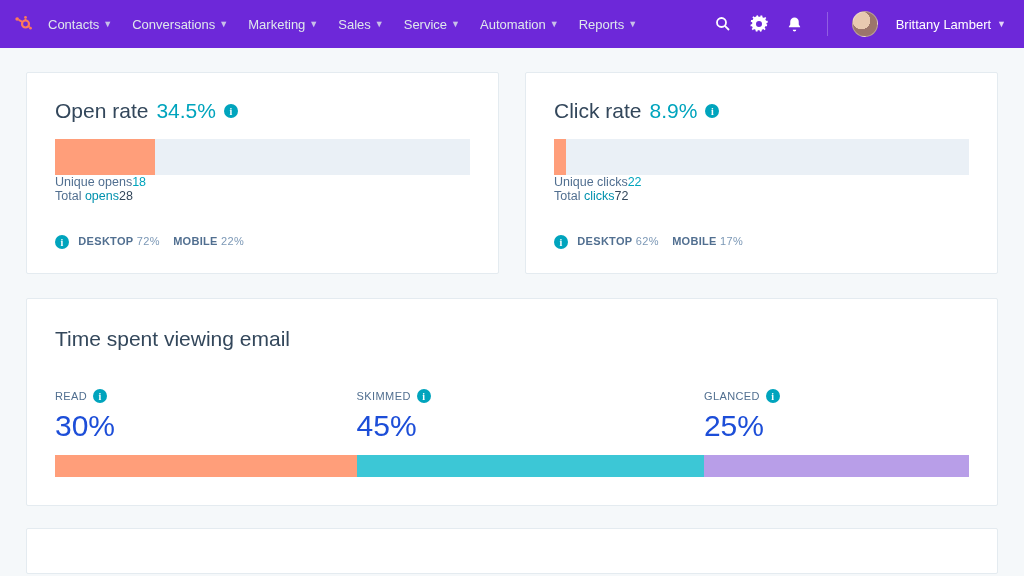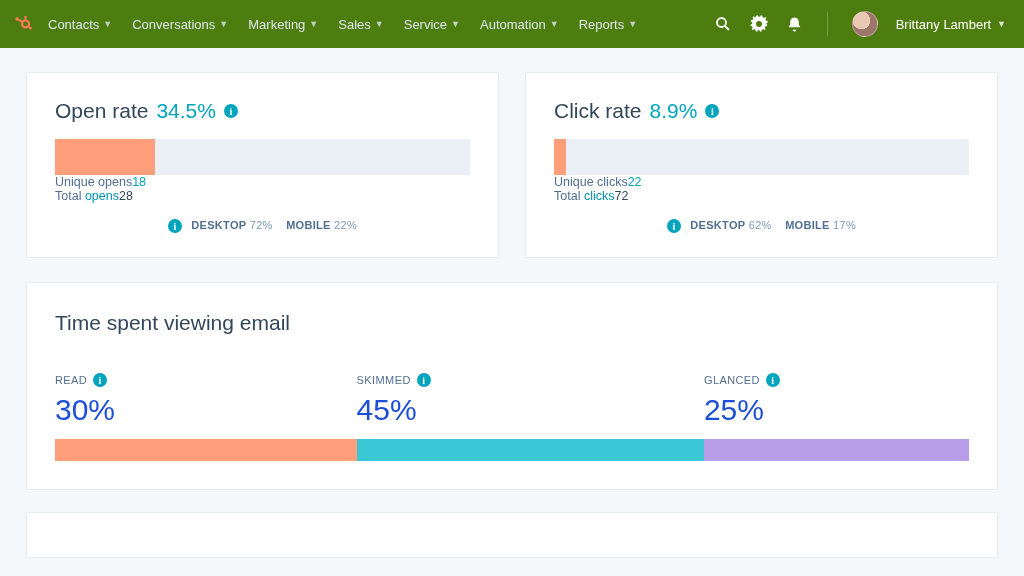--- a/index.html
+++ b/index.html
@@ -7,21 +7,21 @@
     font-family: -apple-system, BlinkMacSystemFont, "Segoe UI", Helvetica, Arial, sans-serif;
     background: #f5f8fa;
     color: #33475b;
     width: 1024px;
     height: 576px;
     overflow: hidden;
   }
   
   .navbar {
     height: 48px;
-    background: #4d7c0f;
+    background: #6d28d9;
     display: flex;
     align-items: center;
     padding: 0 18px 0 12px;
     color: #fff;
   }
   .logo {
     width: 22px; height: 22px;
     display: flex; align-items: center; justify-content: center;
     margin-right: 14px;
   }
@@ -67,21 +67,21 @@
     height: 36px;
     background: #eaf0f6;
     position: relative;
   }
   .bar-fill-orange { height: 100%; background: #ff9e7a; }
   .stat-line { display: flex; justify-content: flex-start; font-size: 12.5px; }
   .stat-line .label { color: #516f90; }
   .stat-line .primary { color: #00a4bd; }
   .stat-line .secondary { color: #33475b; }
   .stat-line a { color: #0091ae; text-decoration: none; }
-  .device-line { margin-top: 16px; text-align: center; font-size: 11px; color: #7c98b6; letter-spacing: .3px; }
+  .device-line { margin-top: 32px; text-align: left; font-size: 11px; color: #7c98b6; letter-spacing: .3px; }
   .device-line b { color: #516f90; font-weight: 600; }
   .device-line .ic { display: inline-flex; vertical-align: middle; margin-right: 6px; }
 
   .wide-card { margin-top: 24px; background: #fff; border: 1px solid #e4ebf0; border-radius: 2px; padding: 28px; }
   .wide-title { font-size: 21px; font-weight: 400; color: #33475b; }
   .tri { display: flex; margin-top: 38px; }
   .tri-col { flex: 0 0 auto; }
   .tri-col .lab { font-size: 11px; letter-spacing: .4px; color: #516f90; display: flex; align-items: center; gap: 6px; }
   .tri-col .big { font-size: 30px; color: #1d4ed8; margin-top: 6px; }
   .tri-bar { display: flex; height: 22px; margin-top: 12px; }

